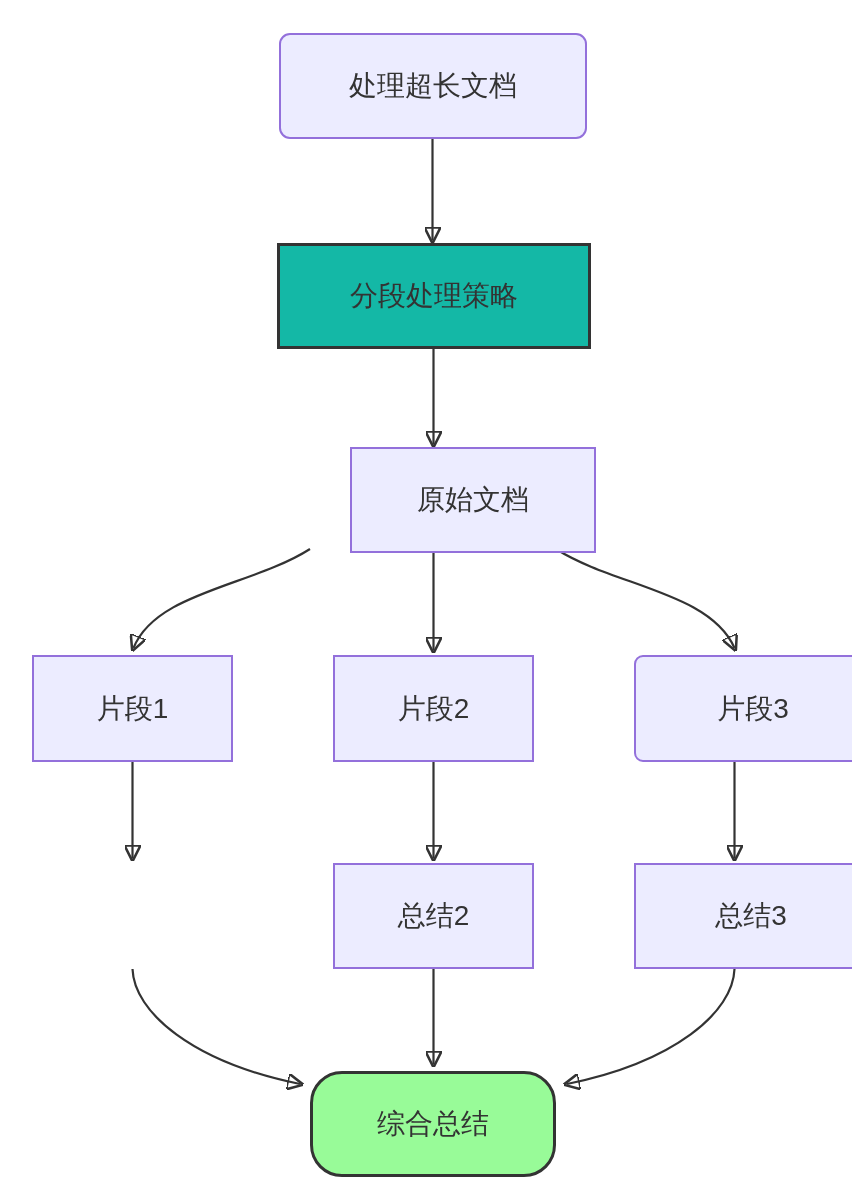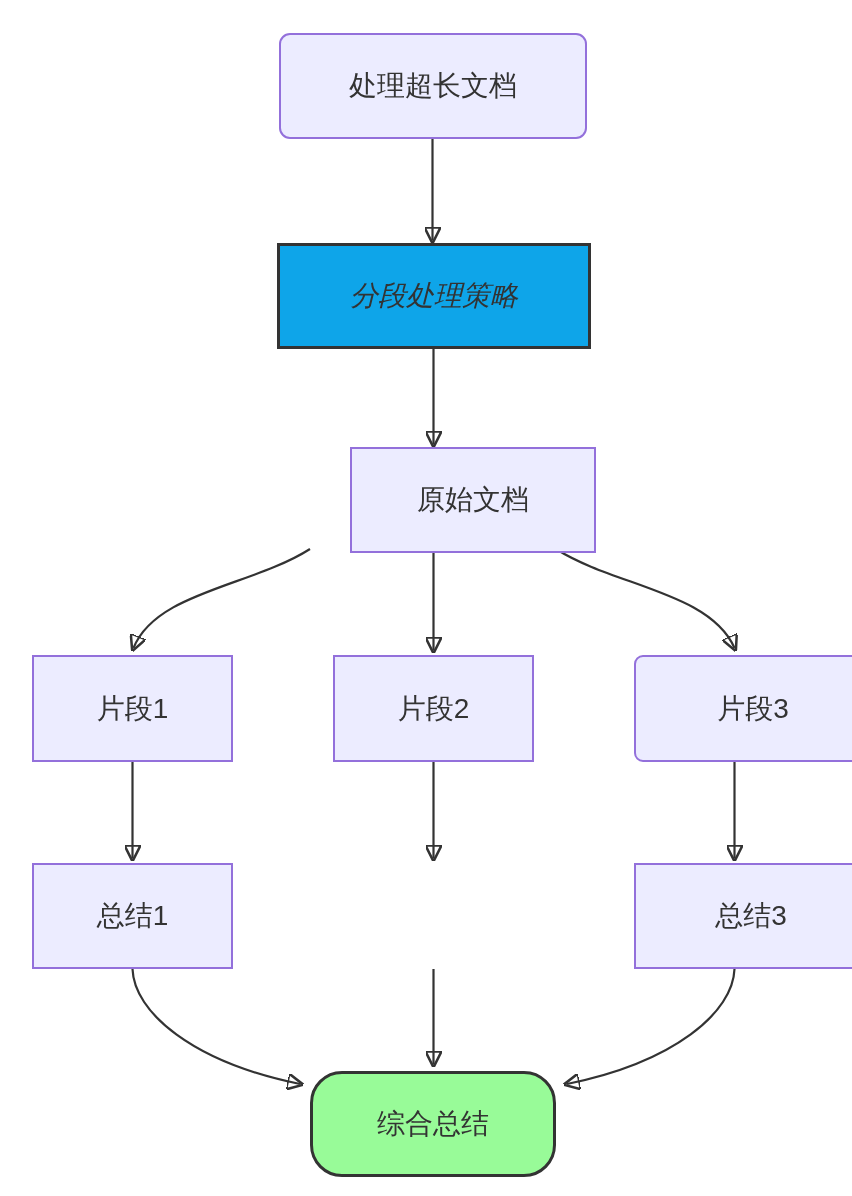--- a/index.html
+++ b/index.html
@@ -16,21 +16,21 @@
     position:absolute;
     box-sizing:border-box;
     display:flex;align-items:center;justify-content:center;
     background:#ececff;
     border:2px solid #9370db;
     color:#333333;
     font-size:28px;
     line-height:1;
     white-space:nowrap;
   }
-  .node.highlight{background:#0ea5e9;border:3.5px solid #333333;font-style:italic;}
+  .node.highlight{background:#14b8a6;border:3.5px solid #333333;}
   .node.result{background:#98fb98;border:3.5px solid #333333;}
   
   .node-a{left:279px;top:33px;width:308px;height:106px;border-radius:11px;}
   .node-b{left:277px;top:243px;width:314px;height:106px;}
   .node-c{left:310px;top:447px;width:246px;height:106px;margin-left:40px;}
   .node-d{left:32px;top:655px;width:201px;height:107px;}
   .node-e{left:333px;top:655px;width:201px;height:107px;}
   .node-f{left:634px;top:655px;width:238px;height:107px;border-radius:9px;}
   .node-g{left:32px;top:863px;width:201px;height:106px;}
   .node-h{left:333px;top:863px;width:201px;height:106px;}
@@ -78,24 +78,24 @@
   </div>
 
   <div class="node node-e">
     <span>片段2</span>
   </div>
 
   <div class="node node-f">
     <span>片段3</span>
   </div>
 
-  <div class="node node-g">
-    <span>总结1</span>
+
+  <div class="node node-h">
+    <span>总结2</span>
   </div>
-
 
   <div class="node node-i">
     <span>总结3</span>
   </div>
 
   <div class="node result node-j">
     <span>综合总结</span>
   </div>
 
 </div>

